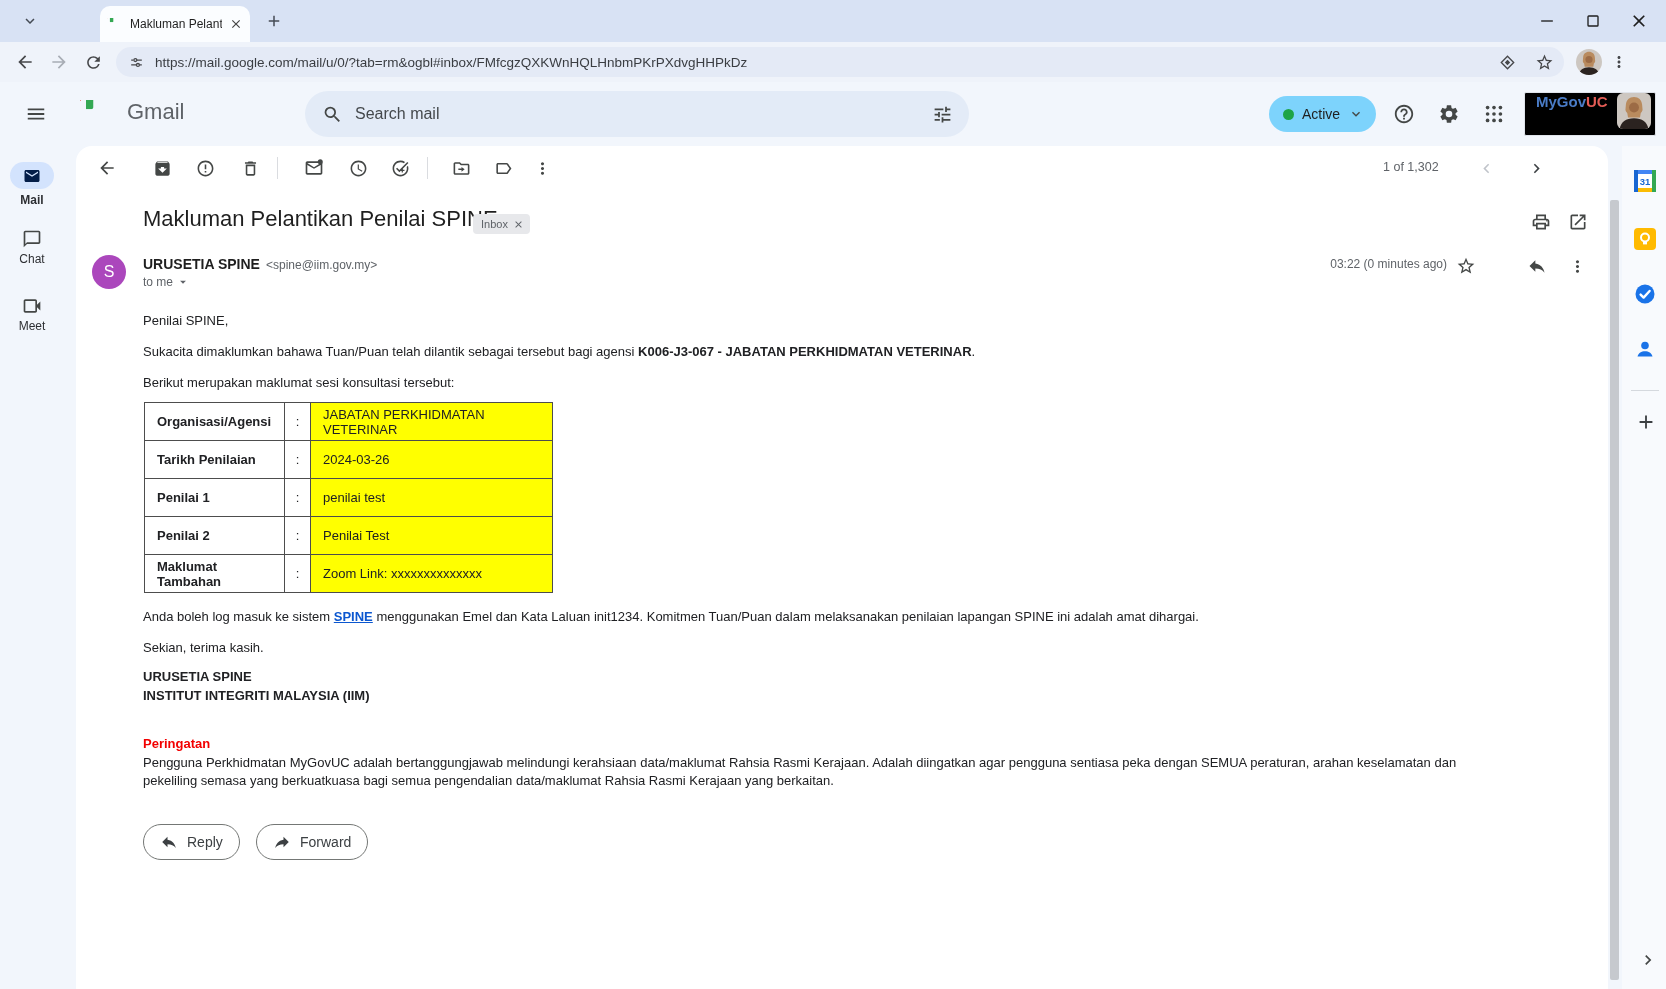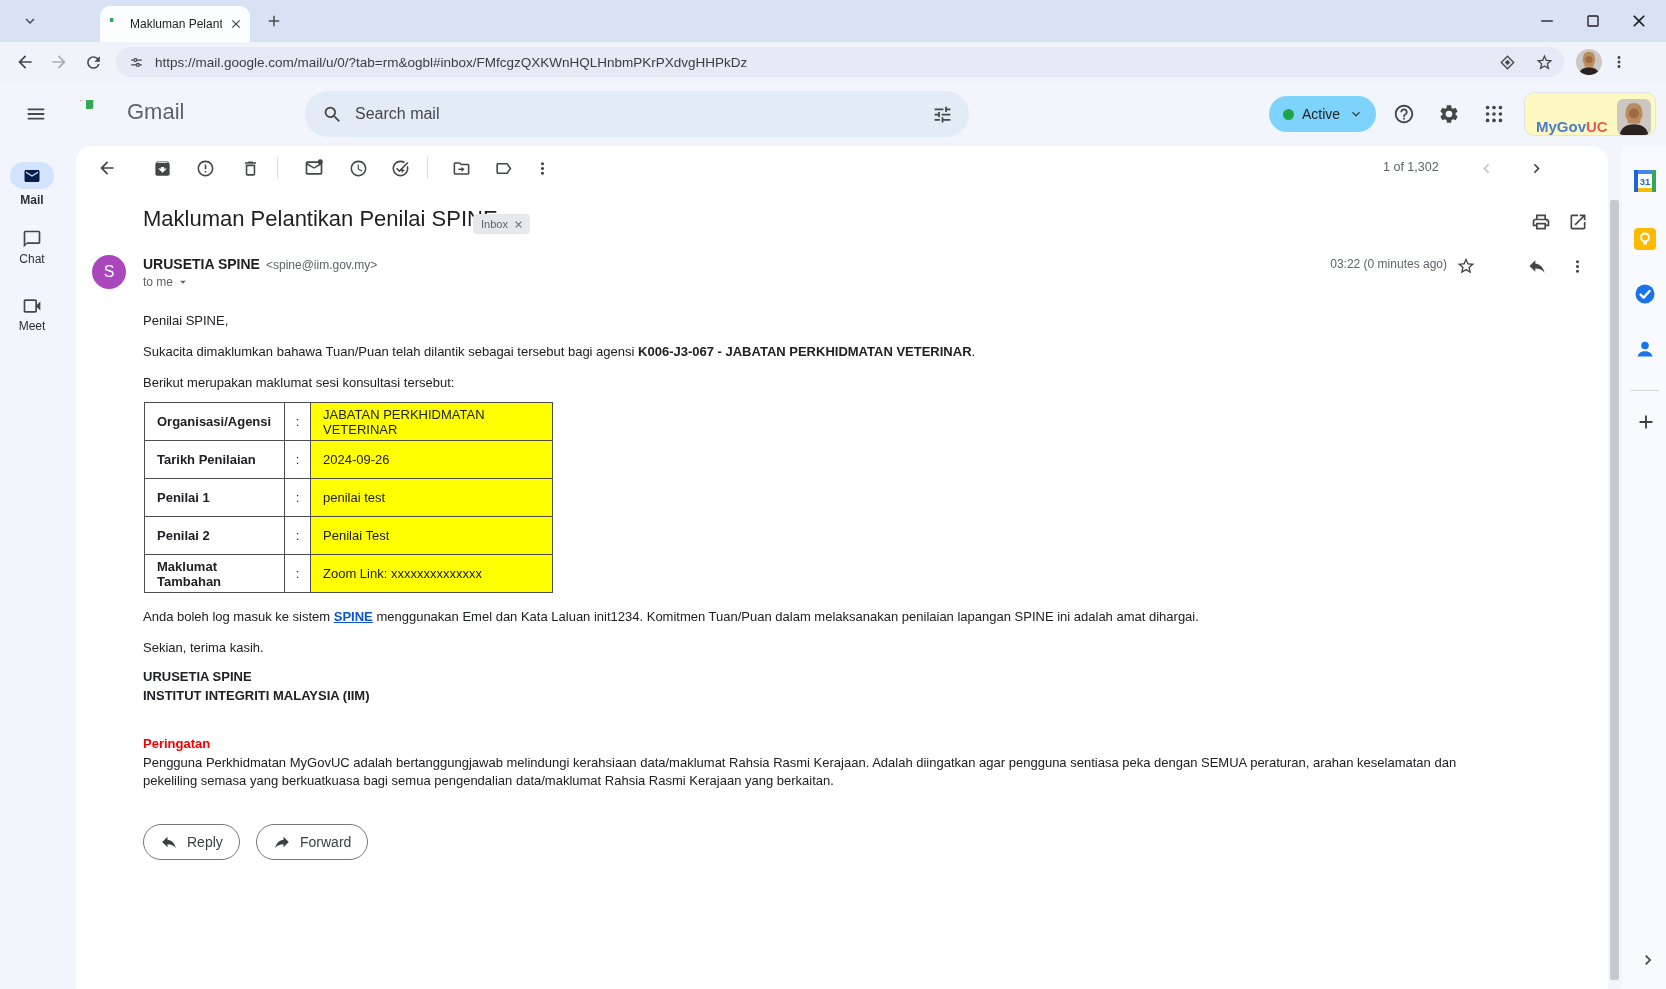--- a/index.html
+++ b/index.html
@@ -32,21 +32,21 @@
   .hamburger{left:18px;top:96px;width:36px;height:36px;}
   .gmail-logo{left:80px;top:99px;display:flex;align-items:flex-end;gap:14px;}
   .gmail-word{font-size:22px;color:#5f6368;}
   .searchbar{left:305px;top:91px;width:664px;height:46px;border-radius:24px;background:#e3ebf7;display:flex;align-items:center;gap:4px;padding:12px 8px;}
   .searchbar input{flex:1;border:none;background:transparent;font-size:16px;color:#3c4043;outline:none;font-family:inherit;}
   .searchbar input::placeholder{color:#3c4043;opacity:.95;}
   .status-chip{left:1269px;top:96px;height:36px;border-radius:18px;background:#7dd3fc;display:flex;align-items:center;gap:8px;padding:0 12px 0 14px;cursor:pointer;}
   .status-dot{width:11px;height:11px;border-radius:50%;background:#1ea446;}
   .status-label{font-size:14px;color:#1f1f1f;}
   .hdr-btn{width:40px;height:40px;border-radius:50%;}
-  .brand-box{left:1524px;top:92px;width:132px;height:44px;background:#fef9c3;border:1px solid #dfe3ea;border-radius:10px;display:flex;align-items:flex-end;justify-content:space-between;padding:0 4px 0 11px;}
+  .brand-box{left:1524px;top:92px;width:132px;height:44px;background:#000000;border:1px solid #dfe3ea;border-radius:2px;display:flex;align-items:flex-start;justify-content:space-between;padding:0 4px 0 11px;}
   .brand-text{font-size:15px;font-weight:700;white-space:nowrap;}
   .brand-avatar{width:34px;height:36px;border-radius:6px;overflow:hidden;flex:none;}
 
   .rail-label{position:absolute;width:64px;text-align:center;font-size:12px;color:#2d2f33;}
   .mail-pill{position:absolute;left:10px;top:162px;width:44px;height:27px;border-radius:14px;background:#d3e3fd;display:flex;align-items:center;justify-content:center;color:#041e49;cursor:pointer;}
   .rail-ic{position:absolute;left:22px;width:20px;height:20px;color:#444746;cursor:pointer;}
 
   .tb{position:absolute;top:152px;width:32px;height:32px;border-radius:50%;color:#444746;}
   .tb-sep{position:absolute;top:157px;width:1px;height:22px;background:#dadce0;}
   .pag-text{position:absolute;left:1383px;top:160px;font-size:12.5px;color:#5f6368;}
@@ -540,21 +540,21 @@
 <table class="etable">
   <tbody>
       <tr>
     <td class="c-label">Organisasi/Agensi</td>
     <td class="c-sep">:</td>
     <td class="c-val">JABATAN PERKHIDMATAN VETERINAR</td>
   </tr>
   <tr>
     <td class="c-label">Tarikh Penilaian</td>
     <td class="c-sep">:</td>
-    <td class="c-val">2024-09-26</td>
+    <td class="c-val">2024-03-26</td>
   </tr>
   <tr>
     <td class="c-label">Penilai 1</td>
     <td class="c-sep">:</td>
     <td class="c-val">penilai test</td>
   </tr>
   <tr>
     <td class="c-label">Penilai 2</td>
     <td class="c-sep">:</td>
     <td class="c-val">Penilai Test</td>

